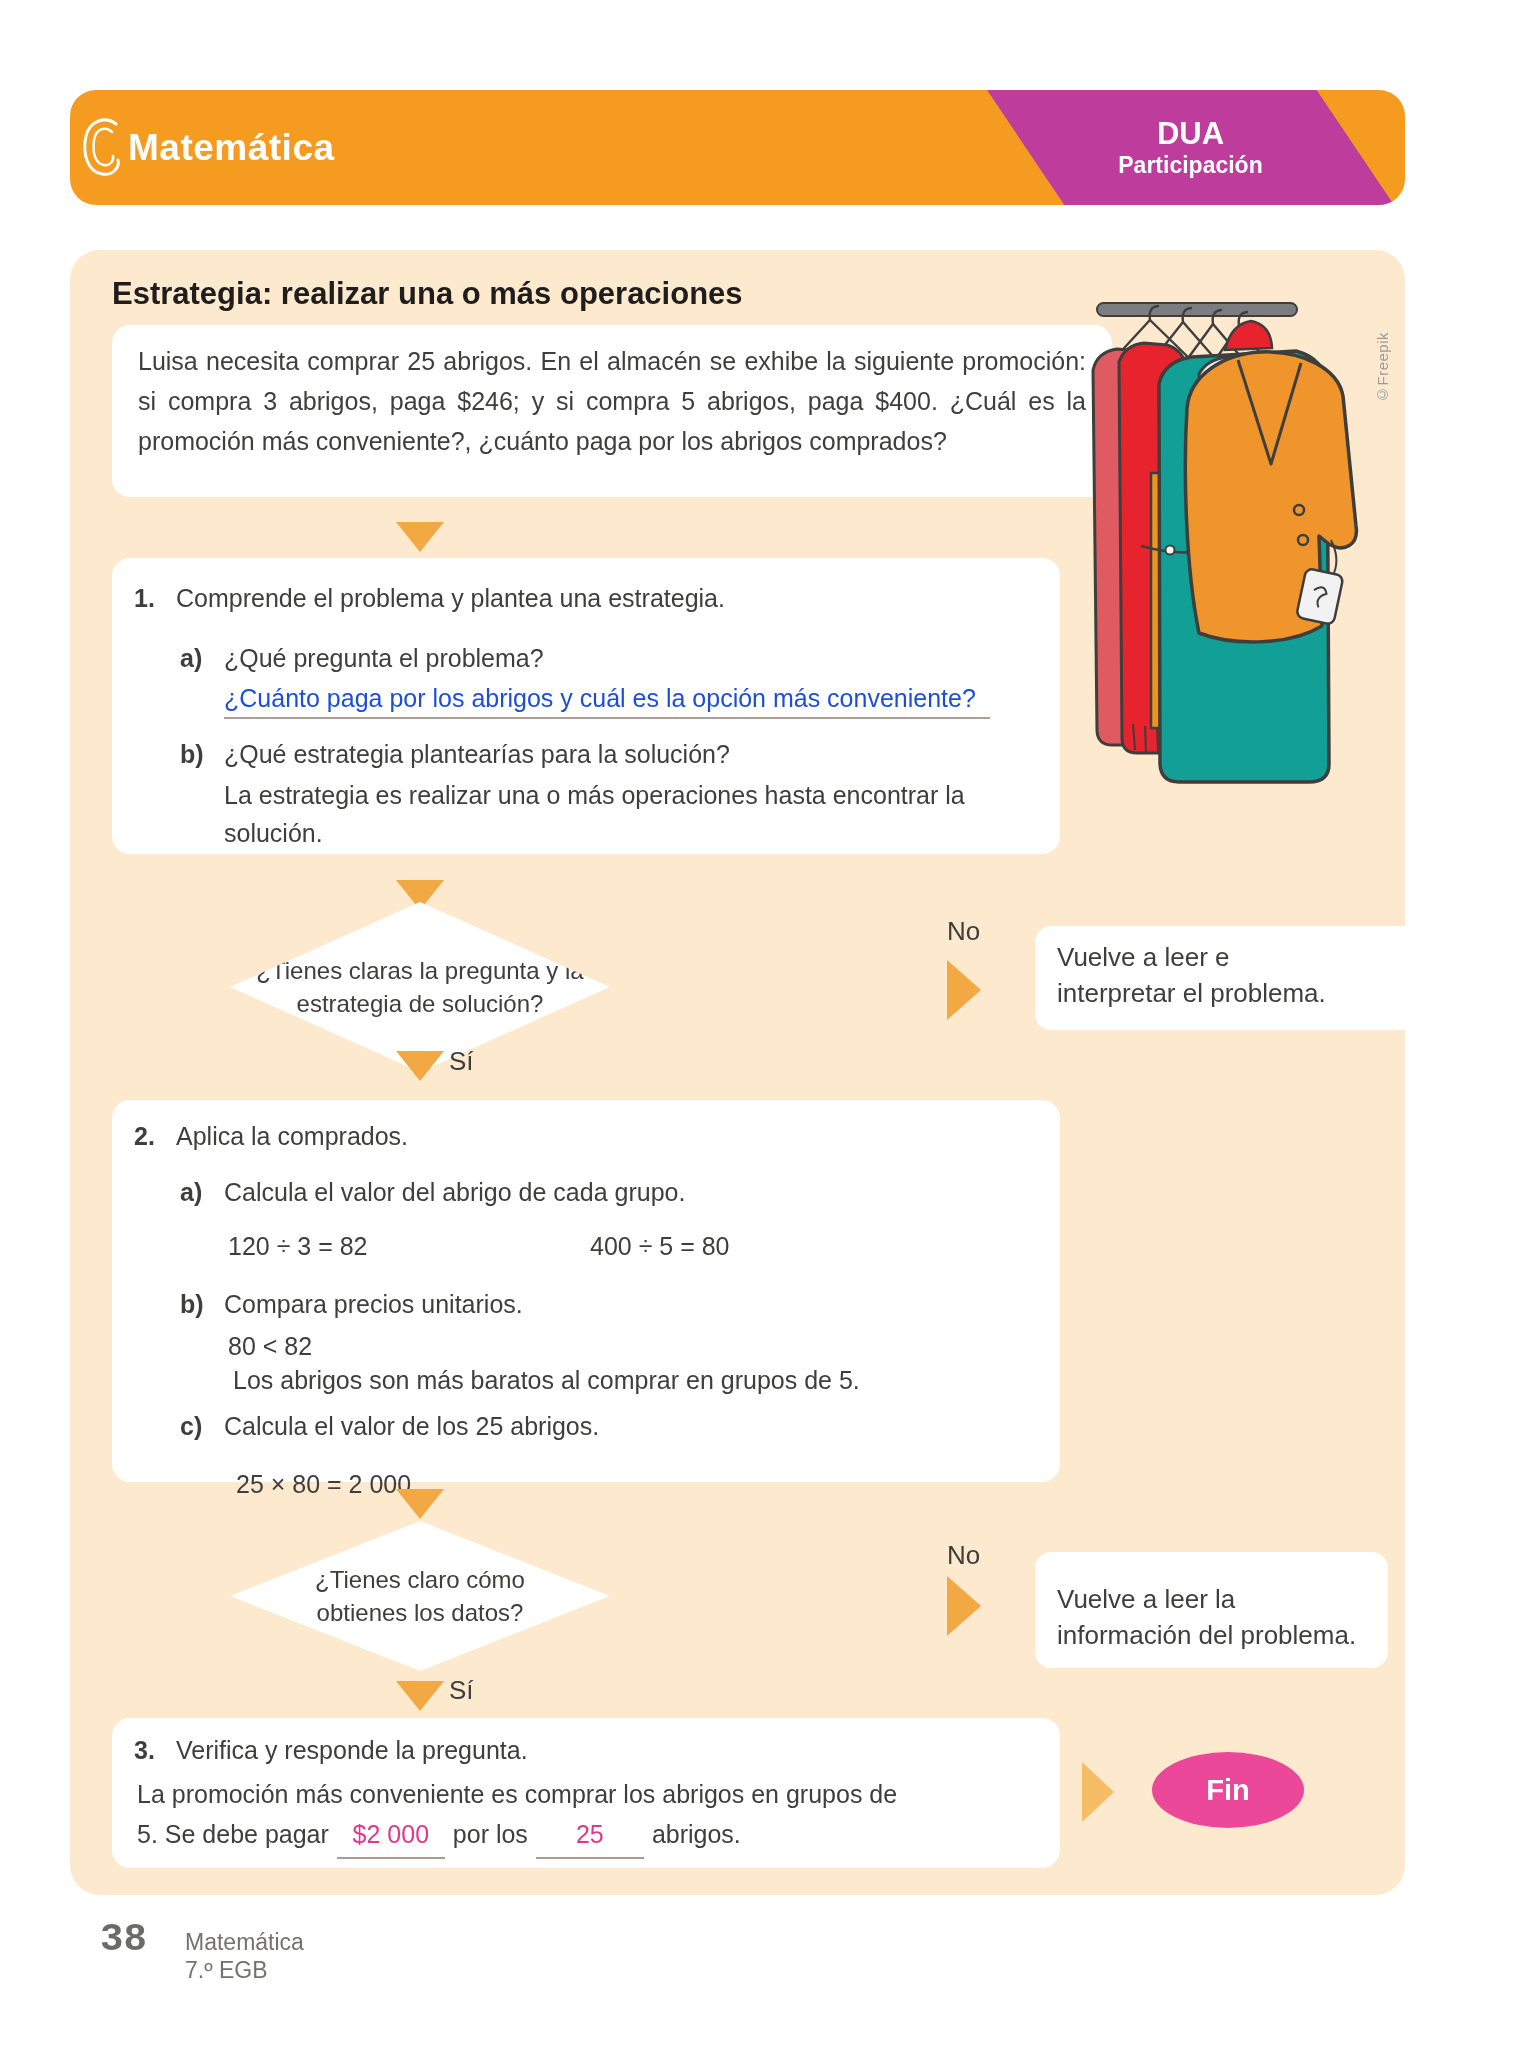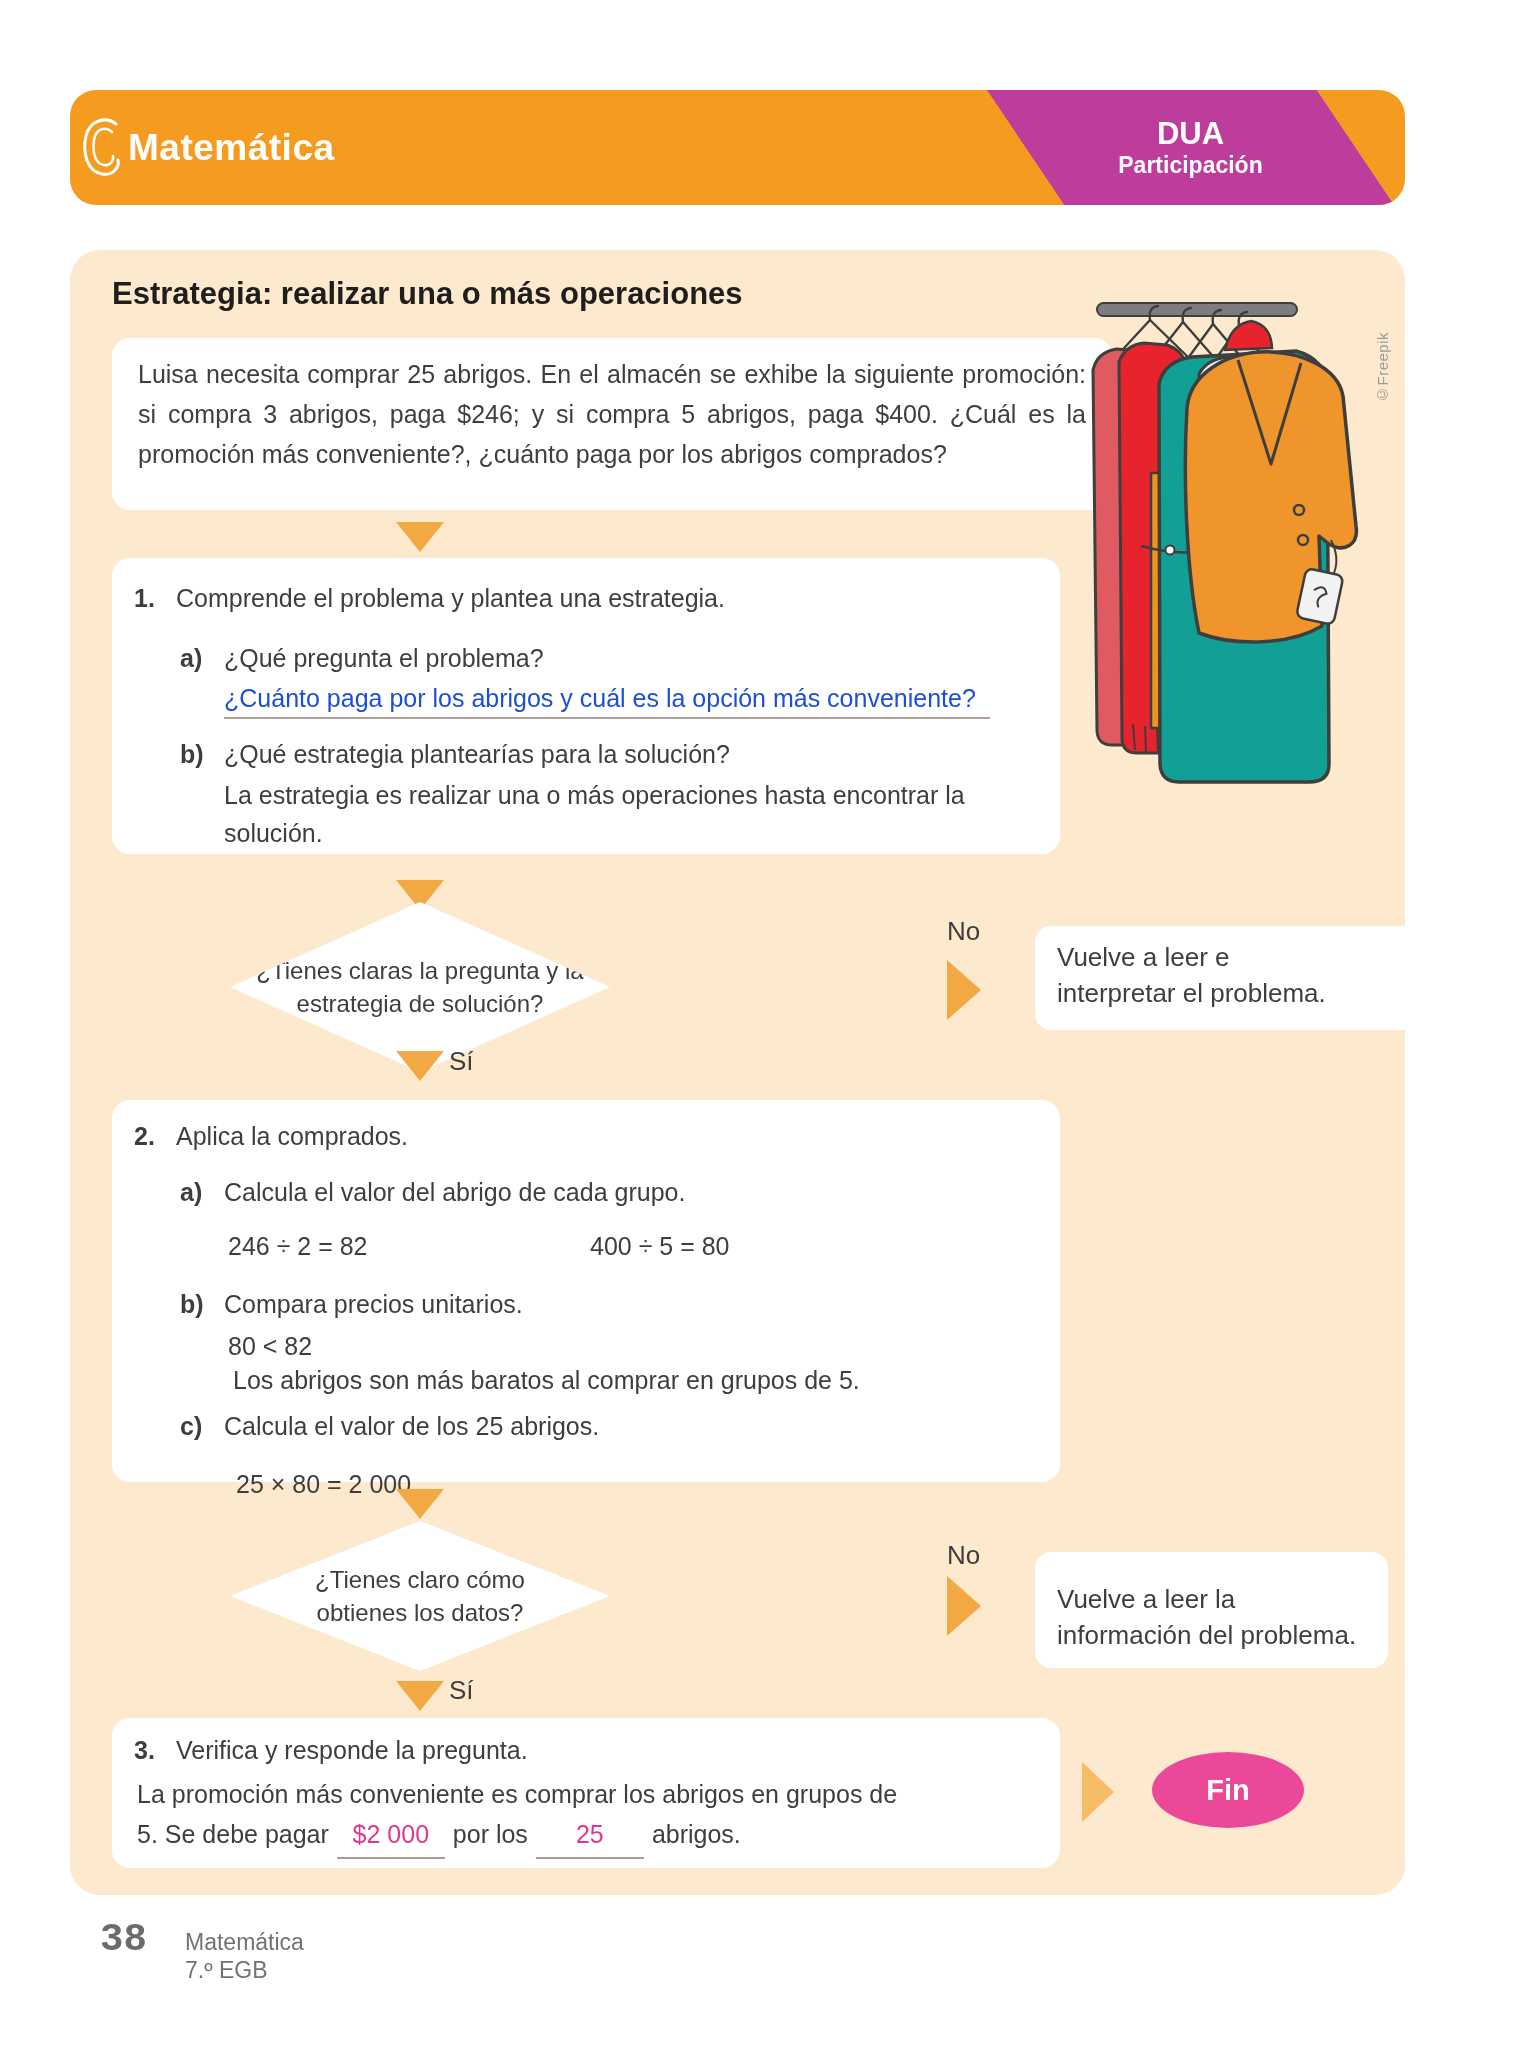--- a/index.html
+++ b/index.html
@@ -69,21 +69,21 @@
     <div class="badge">
       <div class="badge-title">DUA</div>
       <div class="badge-sub">Participación</div>
     </div>
   </div>
 
   <div class="panel"></div>
 
   <h1 class="lesson-title">Estrategia: realizar una o más operaciones</h1>
 
-  <div class="wbox" style="left:112px;top:338px;width:1000px;height:172px;">
+  <div class="wbox" style="left:112px;top:325px;width:1000px;height:172px;">
     <p class="txt" style="margin:0;padding:16px 26px 0 26px;text-align:justify;">Luisa necesita comprar 25 abrigos. En el almacén se exhibe la siguiente promoción: si compra 3 abrigos, paga $246; y si compra 5 abrigos, paga $400. ¿Cuál es la promoción más conveniente?, ¿cuánto paga por los abrigos comprados?</p>
   </div>
 
   <div class="arr-down" style="left:396px;top:522px;"></div>
 
   <div class="wbox" style="left:112px;top:558px;width:948px;height:296px;">
     <span class="abs txt b" style="left:22px;top:20px;">1.</span>
     <span class="abs txt" style="left:64px;top:20px;">Comprende el problema y plantea una estrategia.</span>
     <span class="abs txt b" style="left:68px;top:80px;">a)</span>
     <span class="abs txt" style="left:112px;top:80px;">¿Qué pregunta el problema?</span>
@@ -108,21 +108,21 @@
     </div>
   </div>
   <div class="arr-down" style="left:396px;top:1051px;"></div>
   <span class="flow-label" style="left:449px;top:1046px;">Sí</span>
 
   <div class="wbox" style="left:112px;top:1100px;width:948px;height:382px;">
     <span class="abs txt b" style="left:22px;top:16px;">2.</span>
     <span class="abs txt" style="left:64px;top:16px;">Aplica la comprados.</span>
     <span class="abs txt b" style="left:68px;top:72px;">a)</span>
     <span class="abs txt" style="left:112px;top:72px;">Calcula el valor del abrigo de cada grupo.</span>
-    <span class="abs txt" style="left:116px;top:126px;">246 ÷ 2 = 82</span>
+    <span class="abs txt" style="left:116px;top:126px;">120 ÷ 3 = 82</span>
     <span class="abs txt" style="left:478px;top:126px;">400 ÷ 5 = 80</span>
     <span class="abs txt b" style="left:68px;top:184px;">b)</span>
     <span class="abs txt" style="left:112px;top:184px;">Compara precios unitarios.</span>
     <span class="abs txt" style="left:116px;top:226px;">80 &lt; 82</span>
     <span class="abs txt" style="left:121px;top:260px;">Los abrigos son más baratos al comprar en grupos de 5.</span>
     <span class="abs txt b" style="left:68px;top:306px;">c)</span>
     <span class="abs txt" style="left:112px;top:306px;">Calcula el valor de los 25 abrigos.</span>
     <span class="abs txt" style="left:116px;top:364px;margin-left:8px;">25 × 80 = 2 000</span>
   </div>
 

